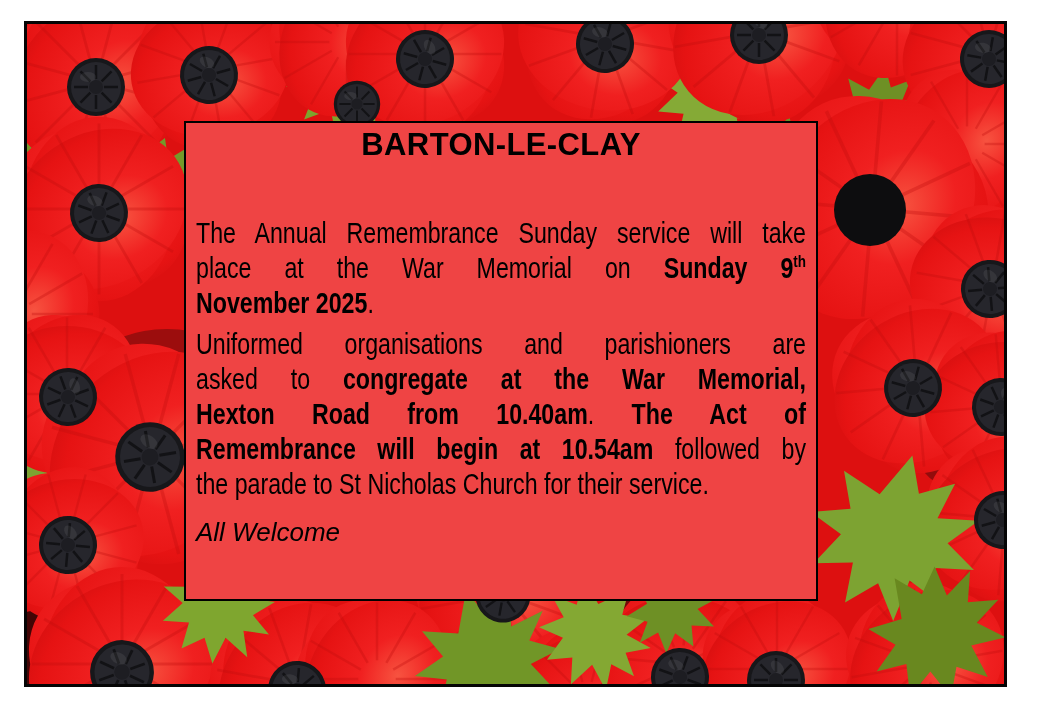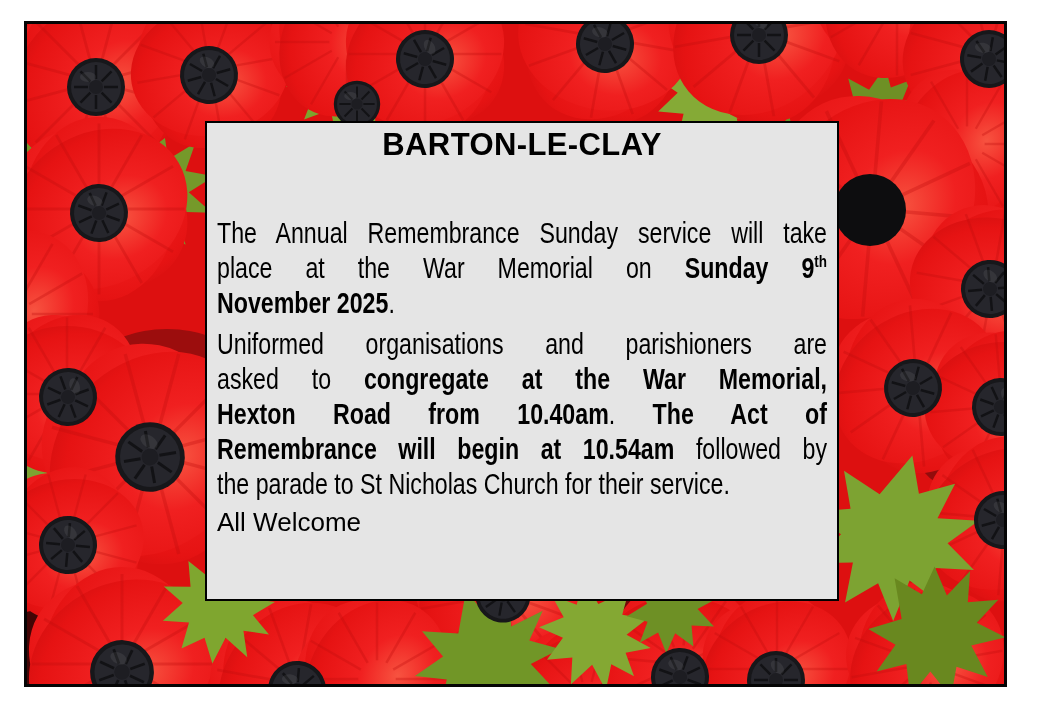--- a/index.html
+++ b/index.html
@@ -1,34 +1,34 @@
 <!DOCTYPE html>
 <html><head>
 <meta charset="utf-8">
 <style>
   html,body{margin:0;padding:0;background:#ffffff;}
   .page{position:relative;width:1040px;height:720px;background:#ffffff;overflow:hidden;
         font-family:"Liberation Sans",sans-serif;color:#000;}
   .photo-frame{position:absolute;left:24px;top:21px;width:983px;height:666px;
                border:3px solid #050505;box-sizing:border-box;background:#dd1010;overflow:hidden;}
   .photo-frame svg{display:block;width:977px;height:660px;}
-  .notice-box{position:absolute;left:205px;top:121px;width:634px;height:480px;
-              background:#e5e5e5;border:2px solid #000000;box-sizing:border-box;overflow:hidden;}
+  .notice-box{position:absolute;left:184px;top:121px;width:634px;height:480px;
+              background:#ef4444;border:2px solid #000000;box-sizing:border-box;overflow:hidden;}
   .title{ text-align:center;font-weight:700;font-size:31px;line-height:40px;
           padding-top:2px;letter-spacing:0.4px;}
   .body-scale{margin-left:10px;width:763px;transform:scaleX(0.7995);transform-origin:0 0;
               font-size:29px;line-height:35px;}
   .para{margin:0;}
   .para-first{margin-top:51px;}
   .para-next{margin-top:6px;}
   .line{line-height:35px;}
   .j{text-align:justify;text-align-last:justify;}
   .b{font-weight:700;}
   sup{font-size:58%;vertical-align:super;line-height:0;}
-  .welcome{margin-top:3px;padding-left:10px;font-size:26px;line-height:35px;}
+  .welcome{margin-top:13px;padding-left:10px;font-style:italic;font-size:26px;line-height:35px;}
 </style>
 </head>
 <body>
 
 <div class="page">
   <div class="photo-frame">
 
     <svg viewBox="0 0 977 660" aria-hidden="true">
       <defs>
         <radialGradient id="pg" cx="0.42" cy="0.38" r="0.75">

